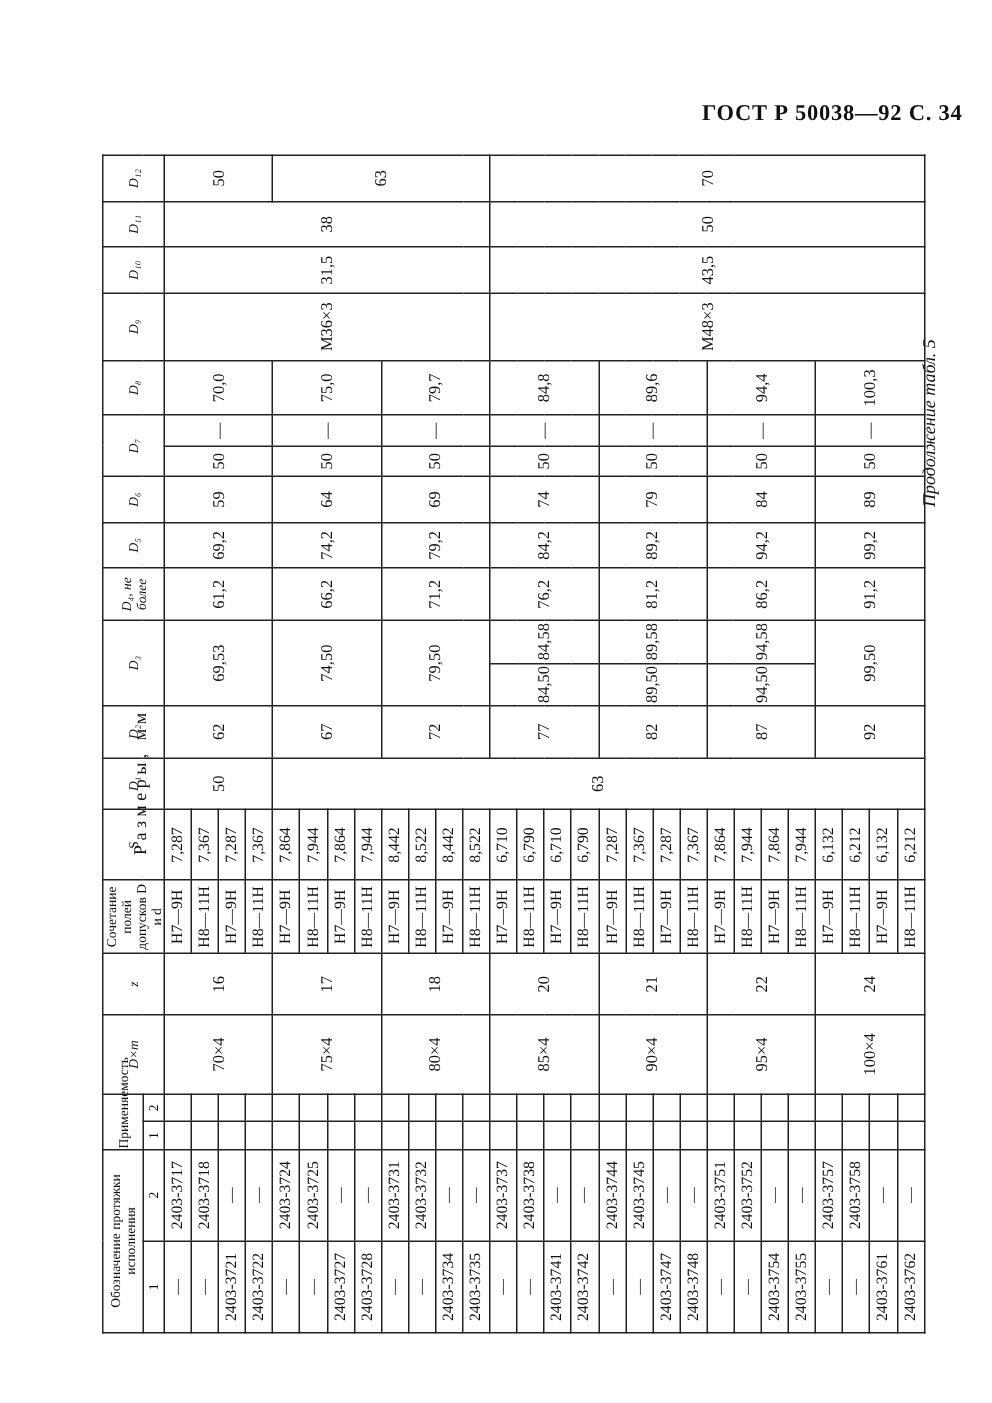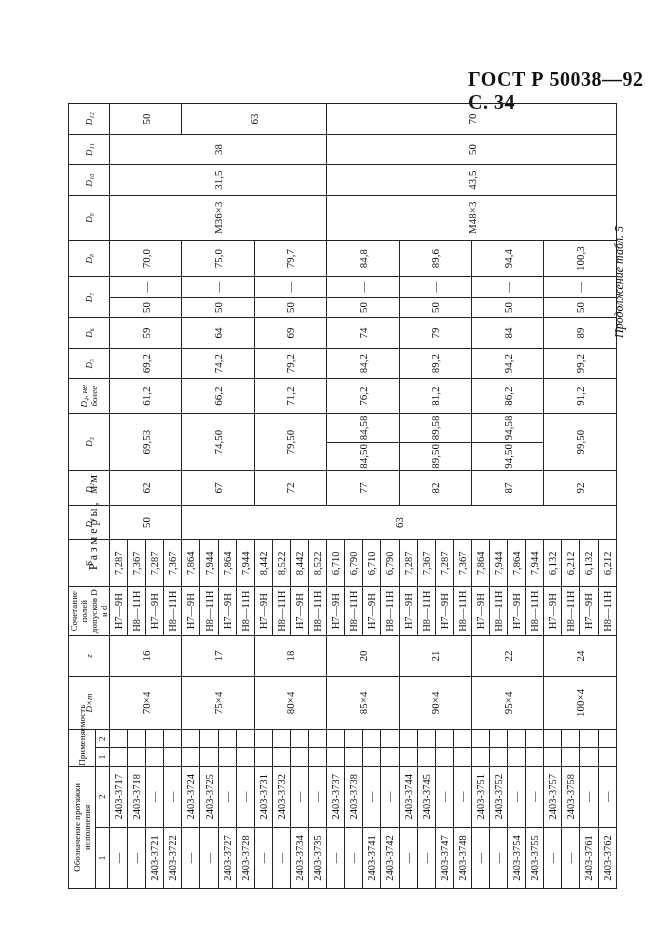--- a/index.html
+++ b/index.html
@@ -1,17 +1,17 @@
 <!DOCTYPE html>
 <html><head>
 <meta charset="utf-8">
 <style>
   html,body{margin:0;padding:0;background:#fff;}
   body{width:661px;height:935px;position:relative;overflow:hidden;font-family:"Liberation Serif","DejaVu Serif",serif;color:#111;}
-  .hdr{position:absolute;left:468px;top:68px;font-size:20px;font-weight:bold;letter-spacing:0.5px;}
+  .hdr{position:absolute;left:468px;top:68px;font-size:15px;font-weight:bold;letter-spacing:0.5px;}
   .caption{position:absolute;left:612px;top:118px;width:20px;height:220px;}
   .caption span{position:absolute;left:0;top:0;white-space:nowrap;transform-origin:0 0;transform:translate(0,220px) rotate(-90deg);font-style:italic;font-size:12px;}
   .units{position:absolute;left:86px;top:460px;width:16px;height:120px;}
   .units span{position:absolute;left:0;top:0;white-space:nowrap;transform-origin:0 0;transform:translate(0,110px) rotate(-90deg);font-size:12px;letter-spacing:3px;}
   
   .rot-wrap{position:absolute;left:68px;top:103px;width:540px;height:786px;}
   .rot{position:absolute;left:0;top:0;width:786px;height:540px;transform-origin:0 0;transform:translate(0,786px) rotate(-90deg);}
   table{border-collapse:collapse;width:786px;height:540px;table-layout:fixed;font-size:11px;}
   td,th{border:1px solid #222;text-align:center;vertical-align:middle;padding:0;font-weight:normal;}
   th{font-size:9px;font-style:italic;}

